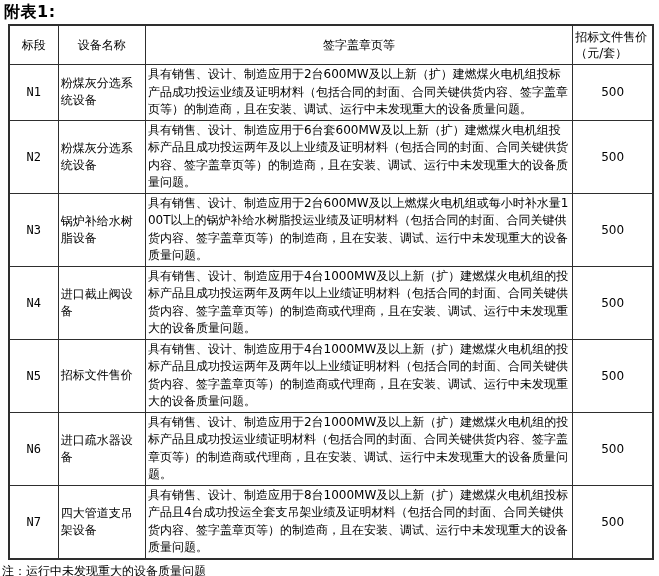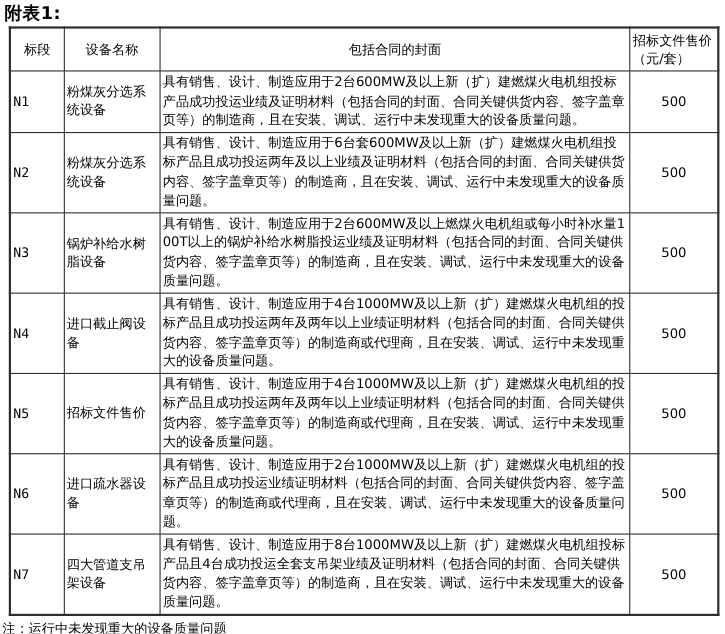--- a/index.html
+++ b/index.html
@@ -29,21 +29,21 @@
   }
   col.c-section{width:49px;}
   col.c-equipment{width:87px;}
   col.c-requirements{width:426px;}
   col.c-price{width:80px;}
   th{font-weight:normal;}
   th.h-section, th.h-equipment{text-align:center;height:36px;}
   th.h-requirements{text-align:center;}
   th.h-price{text-align:left;line-height:16px;padding:2px 1px;}
   th.h-price span{display:block;}
-  td.section{text-align:left;font-family:"DejaVu Sans Mono","Liberation Mono",monospace;}
+  td.section{text-align:center;font-family:"DejaVu Sans Mono","Liberation Mono",monospace;}
   td.equipment{text-align:left;line-height:17px;padding:2px 3px;}
   td.requirements{
     text-align:left;
     vertical-align:top;
     line-height:17.5px;
     padding:2px 3px 3px 3px;
   }
   td.price{text-align:center;}
   .doc-note{
     margin:3px 0 0 2px;
@@ -59,21 +59,21 @@
   <colgroup>
     <col class="c-section">
     <col class="c-equipment">
     <col class="c-requirements">
     <col class="c-price">
   </colgroup>
   <thead>
     <tr>
       <th class="h-section">标段</th>
       <th class="h-equipment">设备名称</th>
-      <th class="h-requirements">包括合同的封面</th>
+      <th class="h-requirements">签字盖章页等</th>
       <th class="h-price">
         <span>招标文件售价</span>
         <span>（元/套）</span>
       </th>
     </tr>
   </thead>
   <tbody>
       <tr>
         <td class="section">N1</td>
         <td class="equipment">粉煤灰分选系统设备</td>

